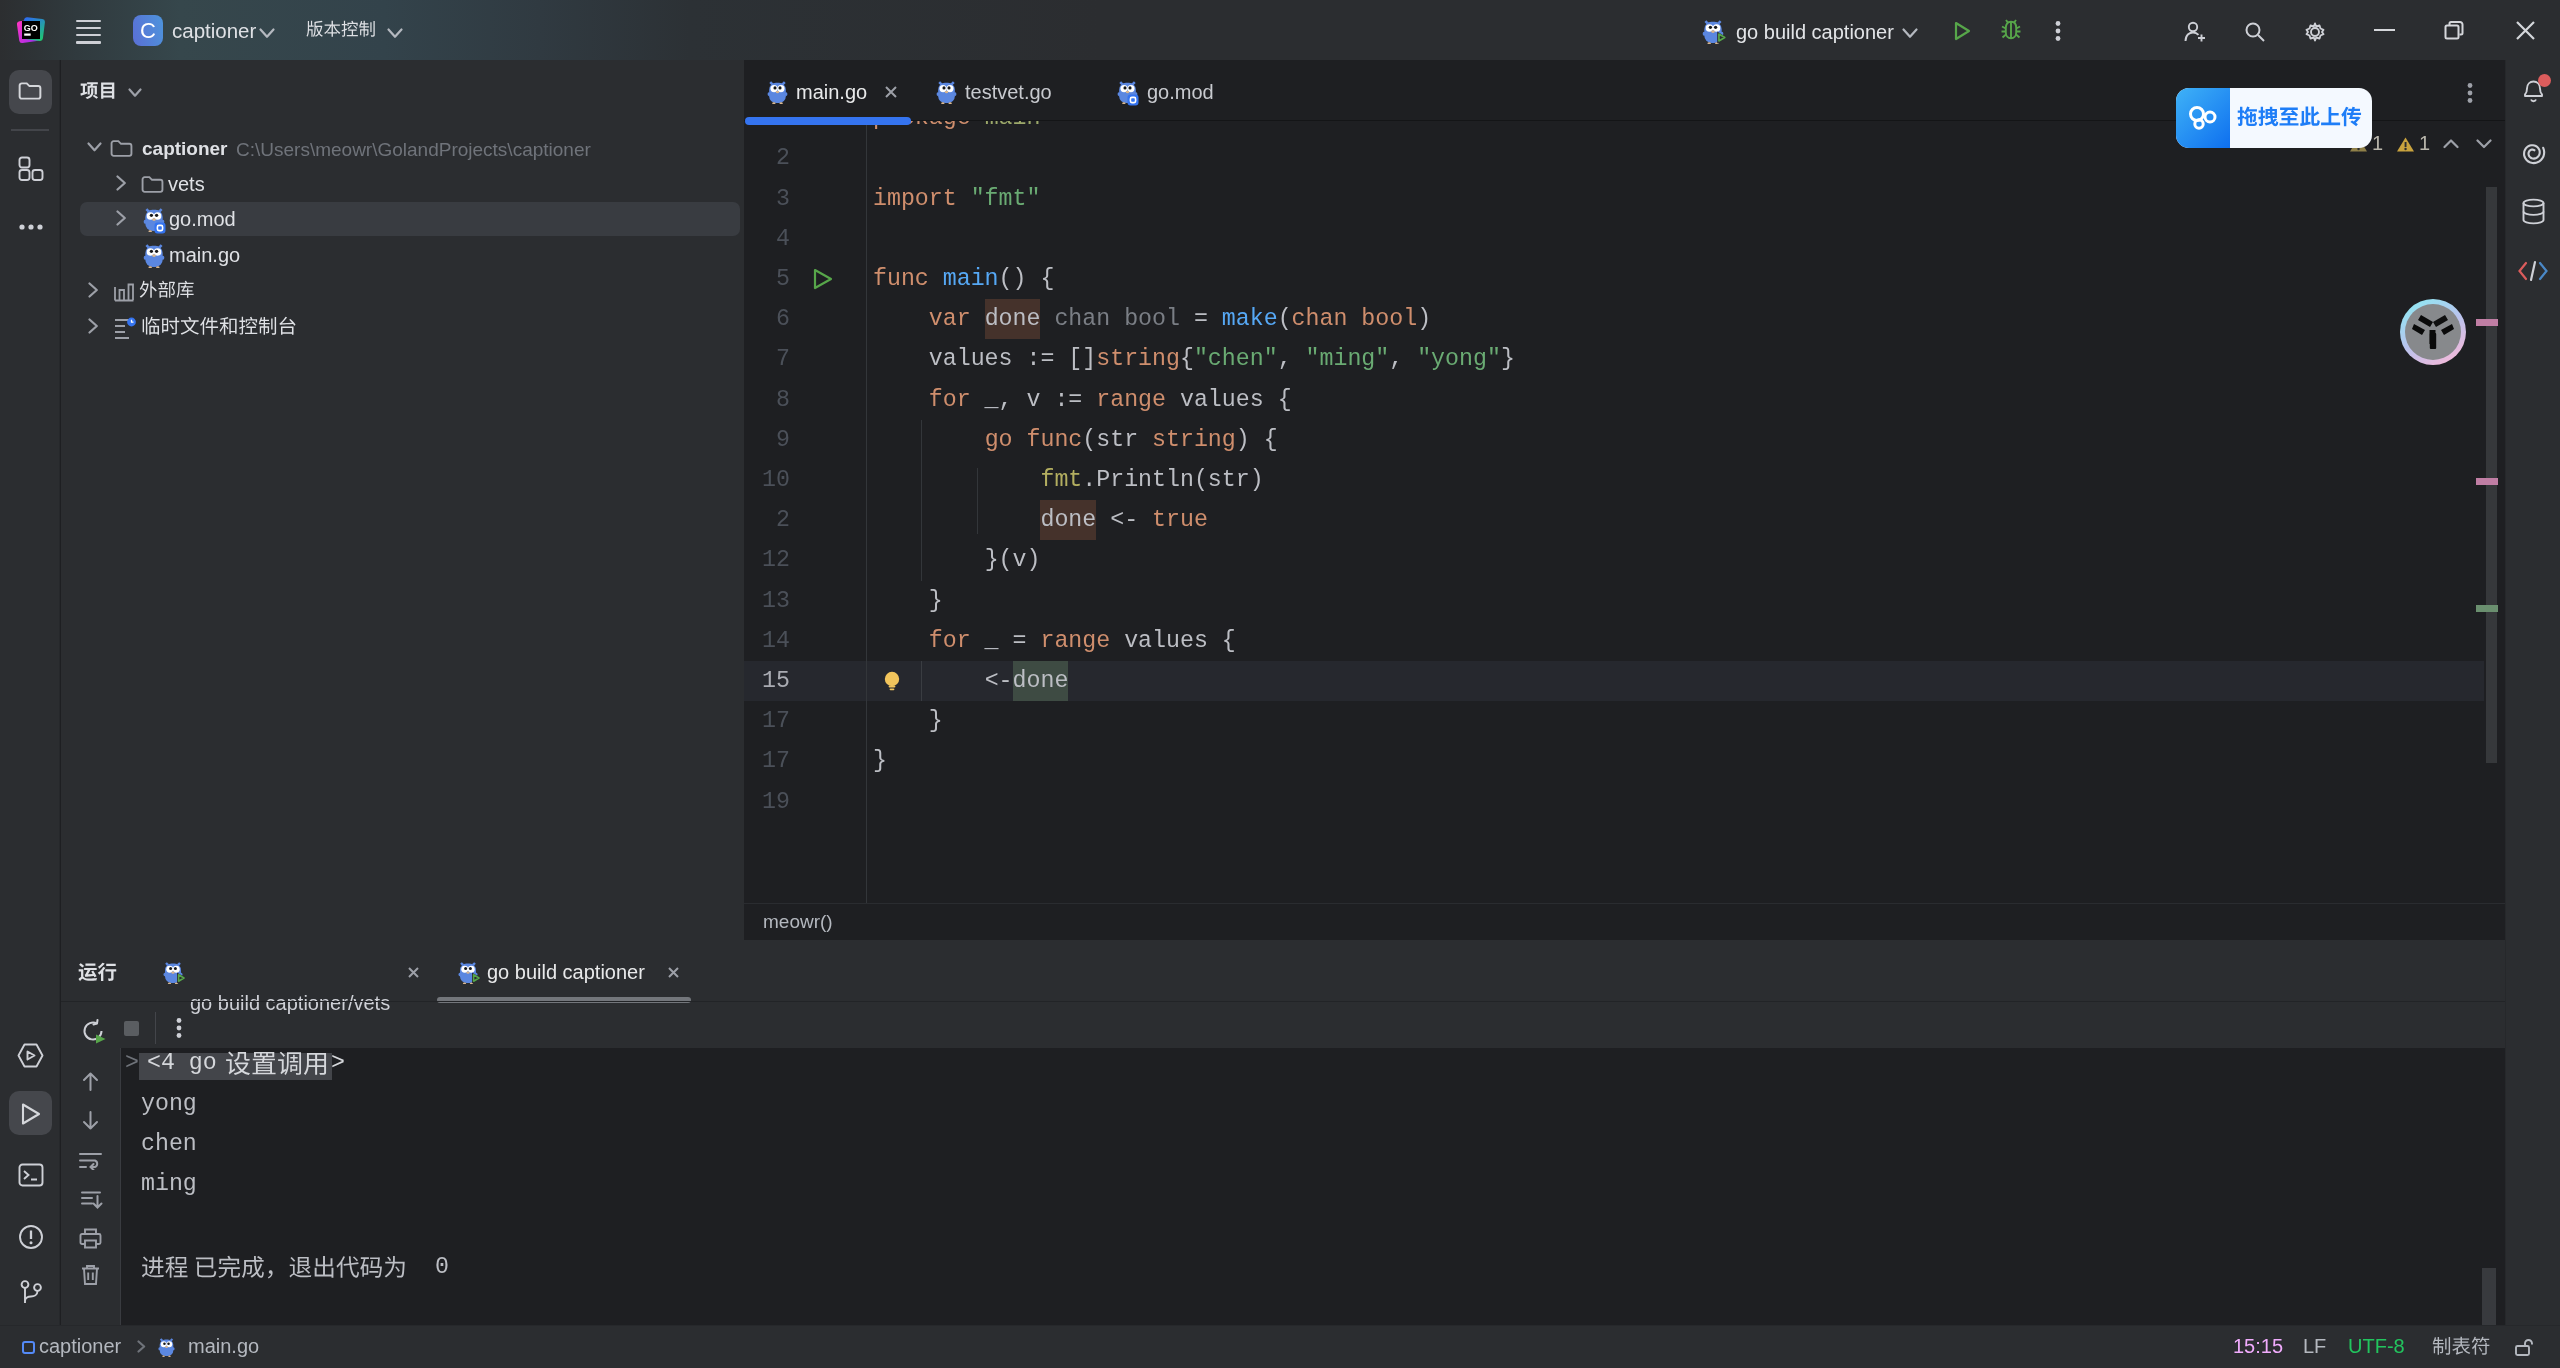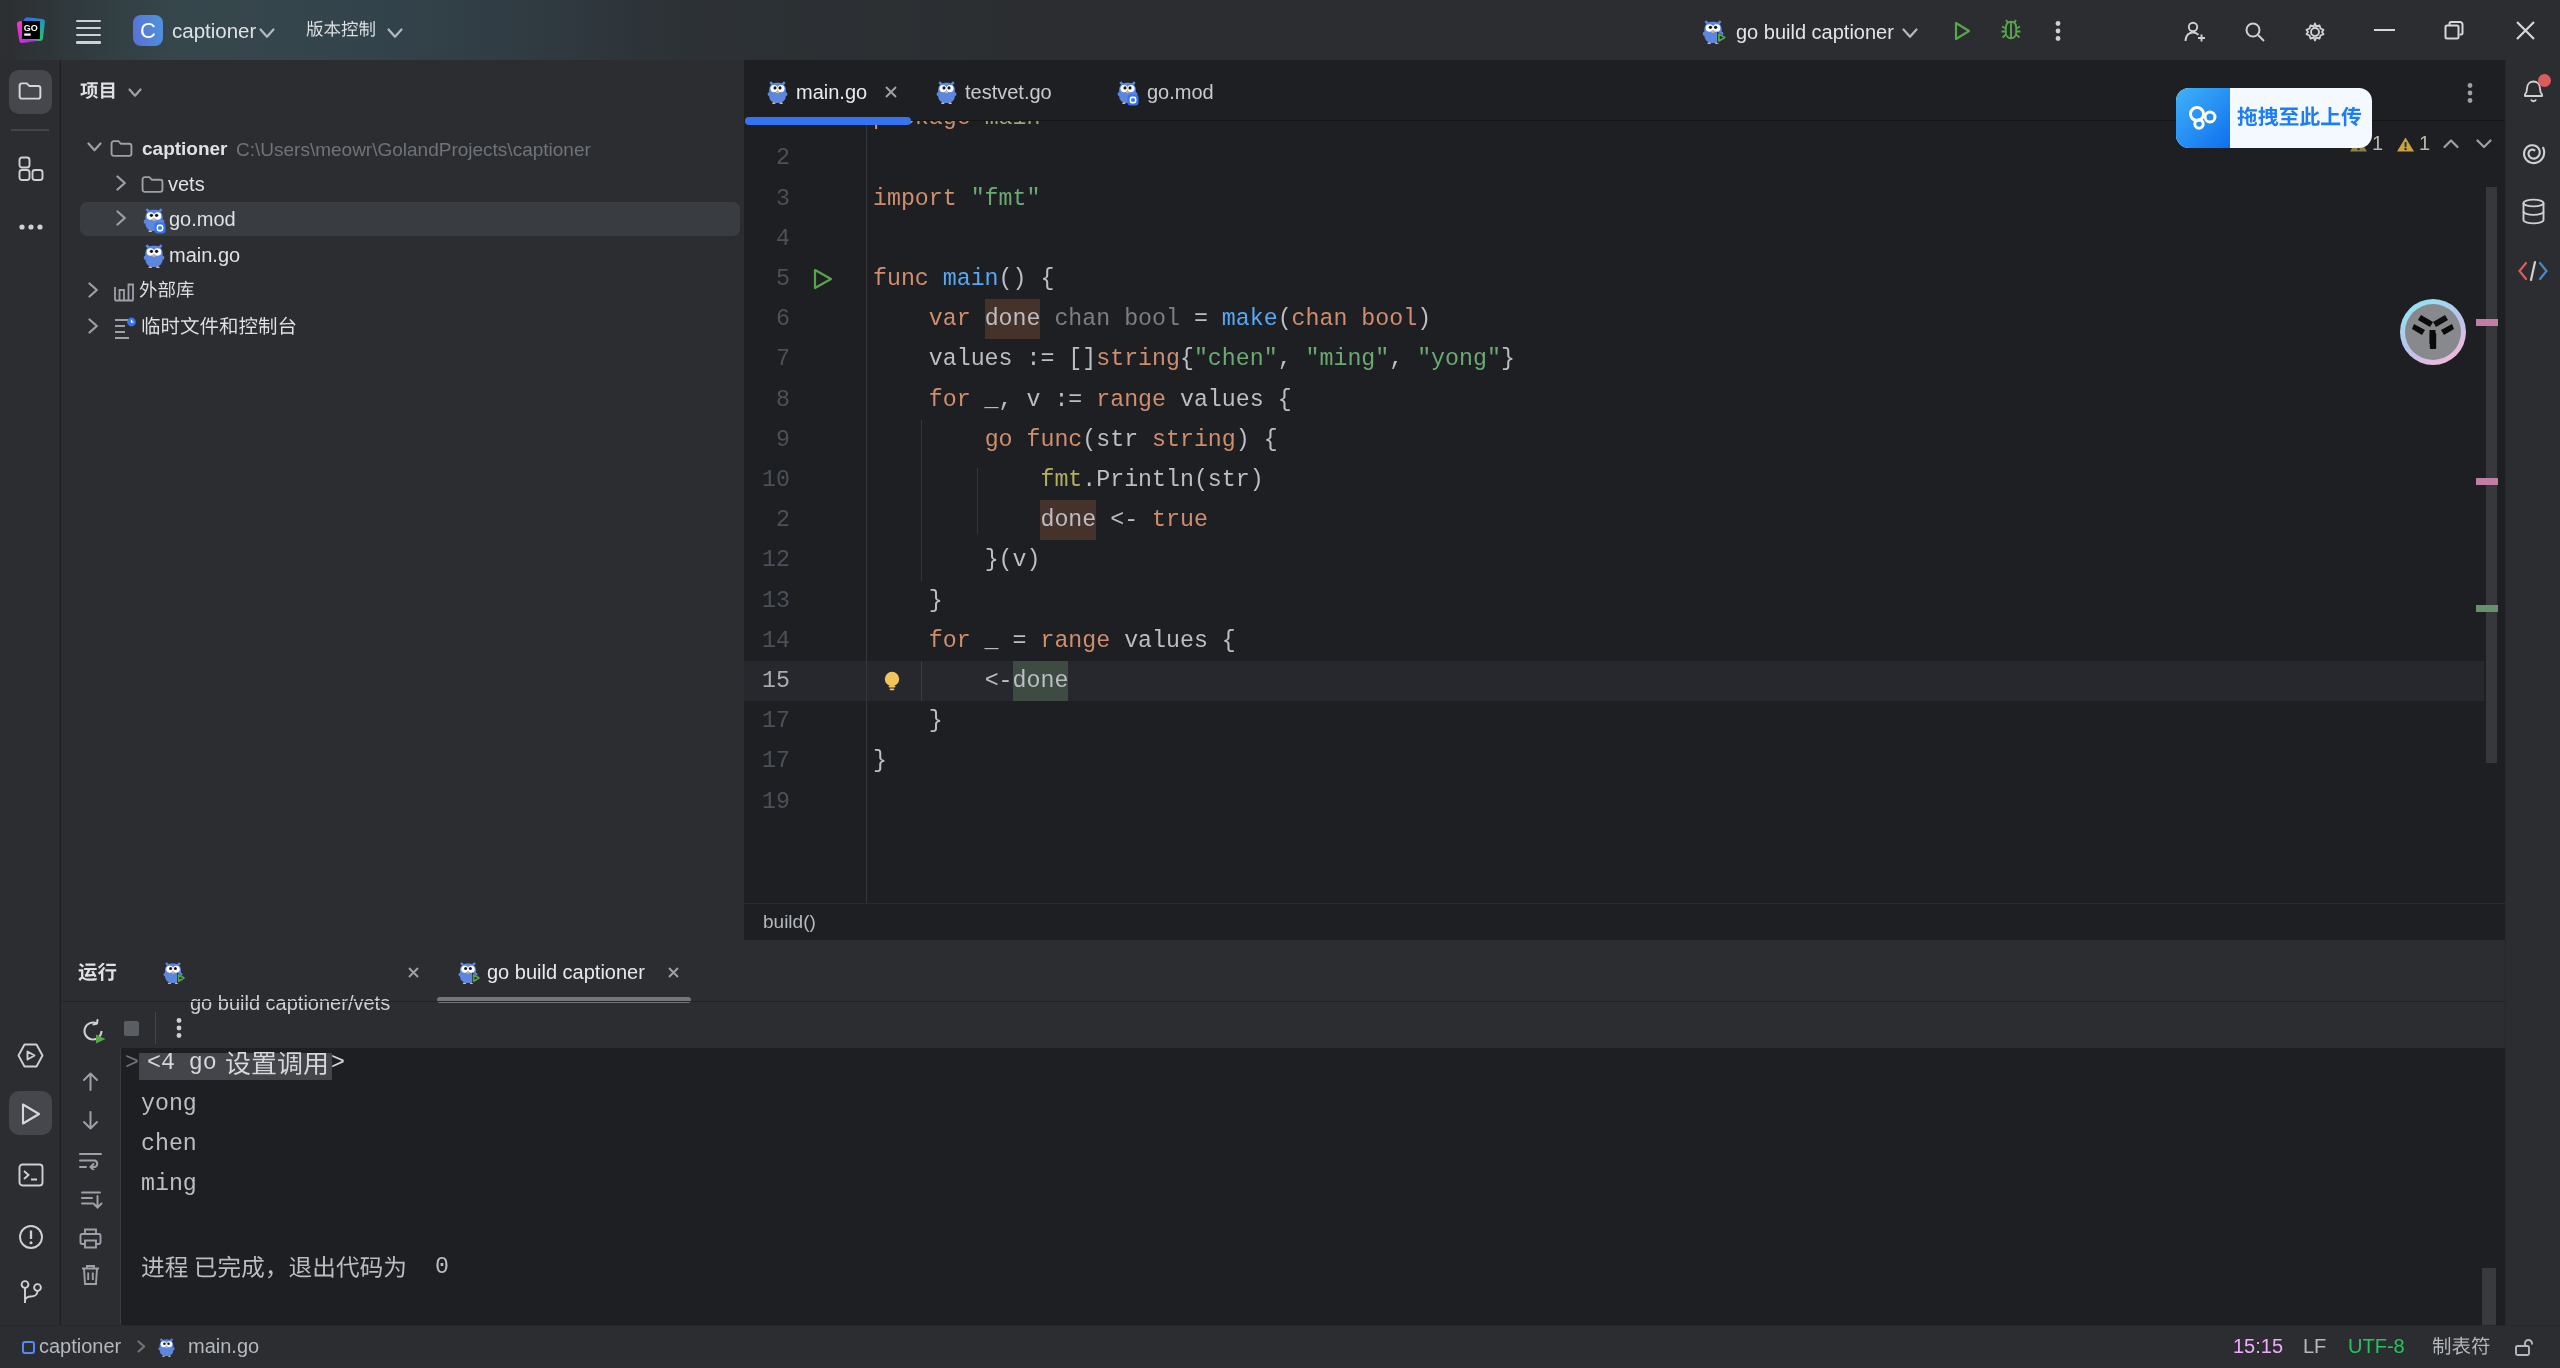--- a/index.html
+++ b/index.html
@@ -228,21 +228,21 @@
     <path d="M1.5 9 L8 2.5 L14.5 9"></path>
   </svg>
 <svg class="abs" style="left:2476px;top:138px" width="16" height="11" fill="none" stroke="#9DA0A8" stroke-width="2.2" stroke-linecap="round" stroke-linejoin="round">
     <path d="M1.5 2.5 L8 9 L14.5 2.5"></path>
   </svg>
 <div class="abs" style="left:2486px;top:187px;width:11px;height:576px;background:#4A4D51;opacity:0.55"></div>
 <div class="abs" style="left:2476px;top:319px;width:22px;height:7px;background:#C07EA4"></div>
 <div class="abs" style="left:2476px;top:478px;width:22px;height:7px;background:#C07EA4"></div>
 <div class="abs" style="left:2476px;top:605px;width:22px;height:7px;background:#6A8F6F"></div>
 <div class="abs" style="left:744px;top:903px;width:1761px;height:37px;background:#1E1F22;border-top:1px solid #2A2C30"></div>
-<div class="abs uif" style="left:763px;top:911px;color:#B4B8BF;font-size:19px">build()</div>
+<div class="abs uif" style="left:763px;top:911px;color:#B4B8BF;font-size:19px">meowr()</div>
 <div class="abs" style="left:2176px;top:88px;width:196px;height:60px;border-radius:13px;background:#F4F9FF;overflow:hidden">
 <div class="abs" style="left:0;top:0;width:54px;height:60px;background:linear-gradient(135deg,#3FB2F7,#0E6FEF)"></div>
 <svg class="abs" style="left:11px;top:16px" width="33" height="28" viewBox="0 0 33 28" fill="none" stroke="#fff" stroke-width="3">
 <circle cx="10" cy="10" r="6.5"></circle>
       <circle cx="23" cy="13" r="5"></circle>
       <circle cx="12" cy="20" r="4.2"></circle>
     </svg>
   </div>
 <div class="abs" style="left:2237px;top:106px">
     <svg width="125" height="24.1" fill="#1D7DF7">

